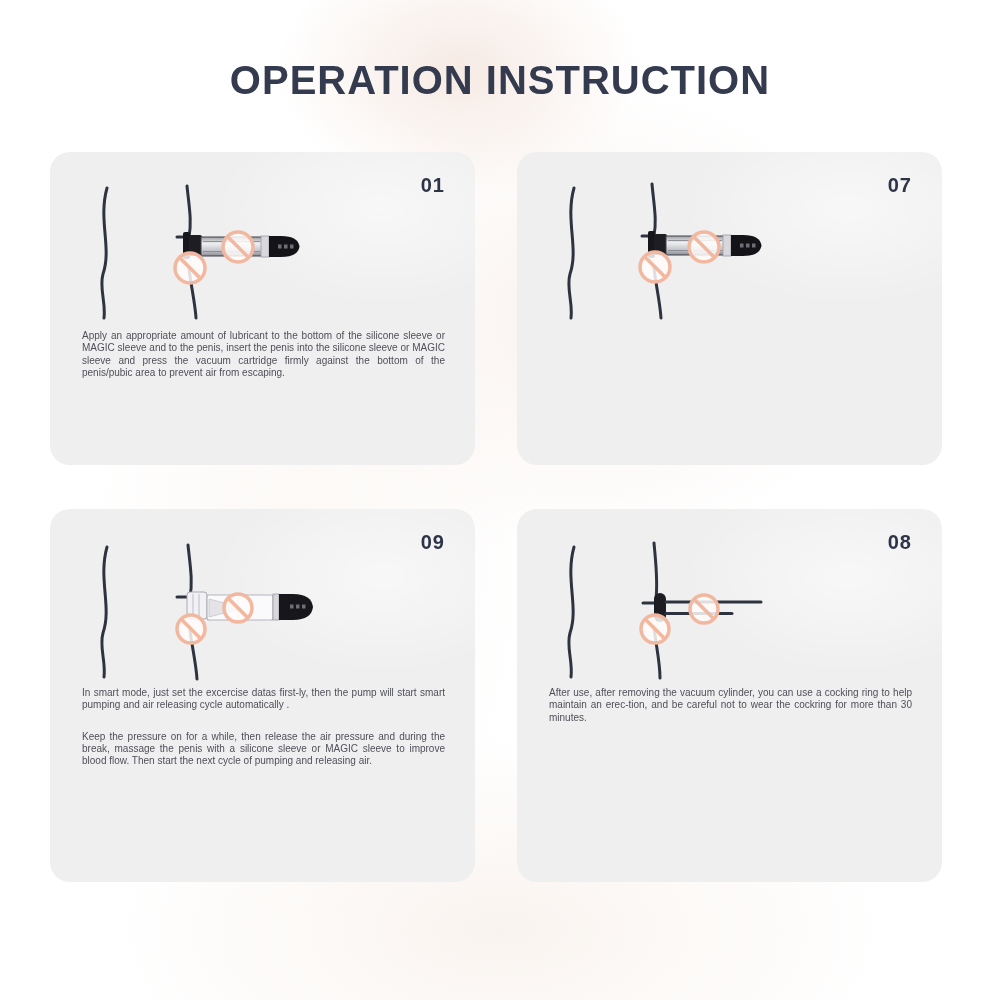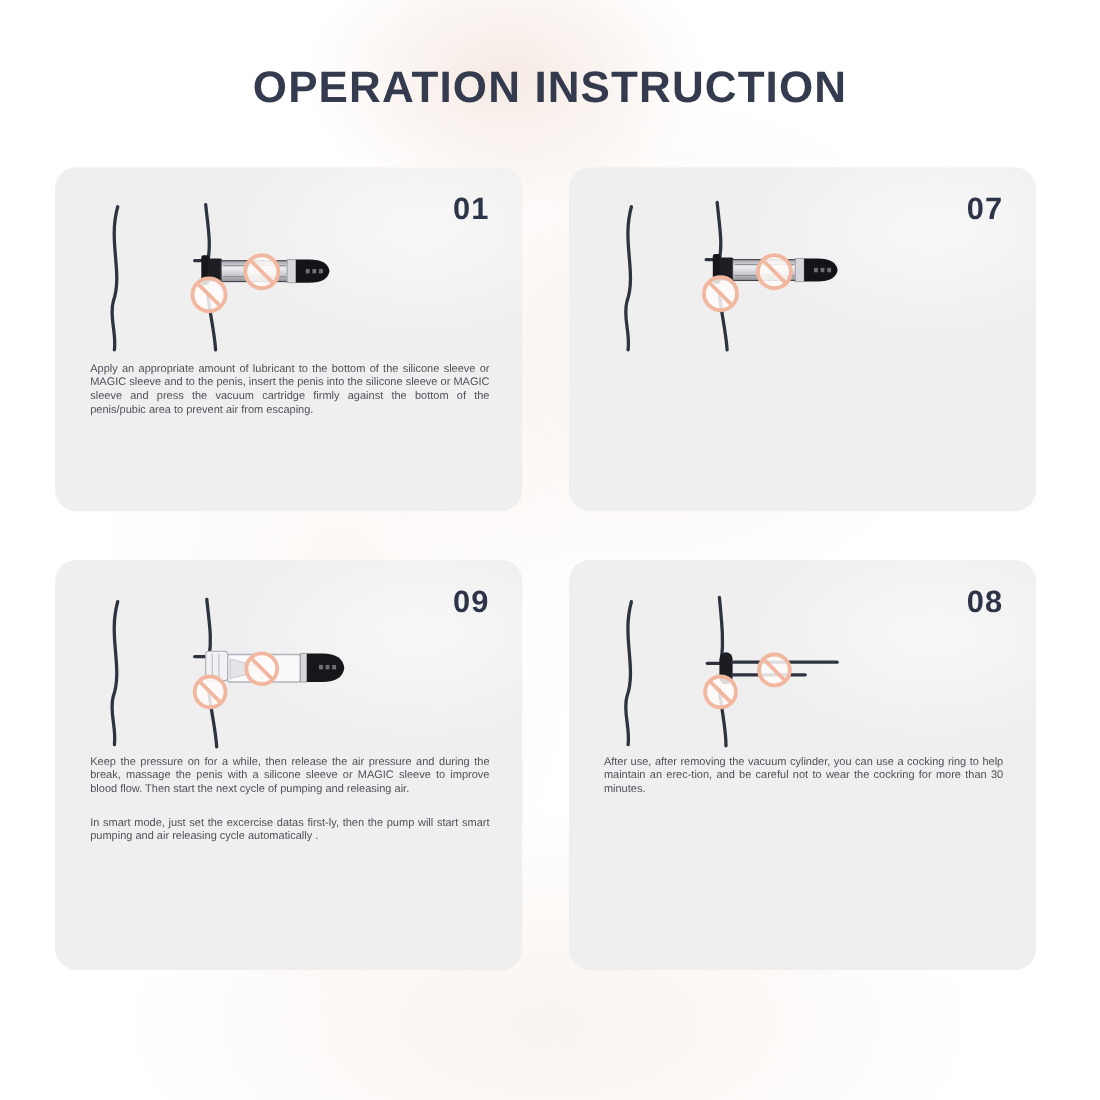--- a/index.html
+++ b/index.html
@@ -50,21 +50,21 @@
     background: #f0eff0;
     background-image: radial-gradient(ellipse 240px 140px at 78% 18%, rgba(255,255,255,0.55), rgba(255,255,255,0) 70%);
     border-radius: 20px;
     position: relative;
     overflow: hidden;
   }
   .step-number {
     position: absolute;
     top: 22px;
     right: 30px;
-    font-size: 28px;
+    font-size: 20px;
     font-weight: 800;
     letter-spacing: 1px;
     color: #2e3447;
   }
   .illus { display: block; width: 424px; height: 160px; margin-top: 14px; }
   .card-text {
     margin: 4px 30px 0 32px;
     font-size: 10px;
     line-height: 1.23;
     text-align: justify;
@@ -192,22 +192,22 @@
         <g>
           <circle cx="188" cy="85" r="14" fill="rgba(255,252,250,0.85)" stroke="#f2b79f" stroke-width="3.5"></circle>
           <line x1="179" y1="76" x2="197" y2="94" stroke="#f2b79f" stroke-width="3.5"></line>
         </g>
         <g>
           <circle cx="141" cy="106" r="14" fill="rgba(255,252,250,0.85)" stroke="#f2b79f" stroke-width="3.5"></circle>
           <line x1="132" y1="97" x2="150" y2="115" stroke="#f2b79f" stroke-width="3.5"></line>
         </g>
       </svg>
       <div class="step-number">09</div>
+      <p class="card-text">In smart mode, just set the excercise datas first-ly, then the pump will start smart pumping and air releasing cycle automatically .</p>
       <p class="card-text">Keep the pressure on for a while, then release the air pressure and during the break, massage the penis with a silicone sleeve or MAGIC sleeve to improve blood flow. Then start the next cycle of pumping and releasing air.</p>
-      <p class="card-text">In smart mode, just set the excercise datas first-ly, then the pump will start smart pumping and air releasing cycle automatically .</p>
     </section>
 
     <section class="card">
       <svg class="illus" viewBox="0 0 424 160">
         <g>
           <path class="body-line" d="M57,24 C48,56 62,84 53,110 C49,124 56,138 54,154"></path>
           <path class="body-line" d="M137,20 C139,42 141,58 139,76"></path>
           <path class="body-line" d="M126,80 h11"></path>
           <path class="body-line" d="M137,104 C139,123 143,139 143,155"></path>
         </g>

